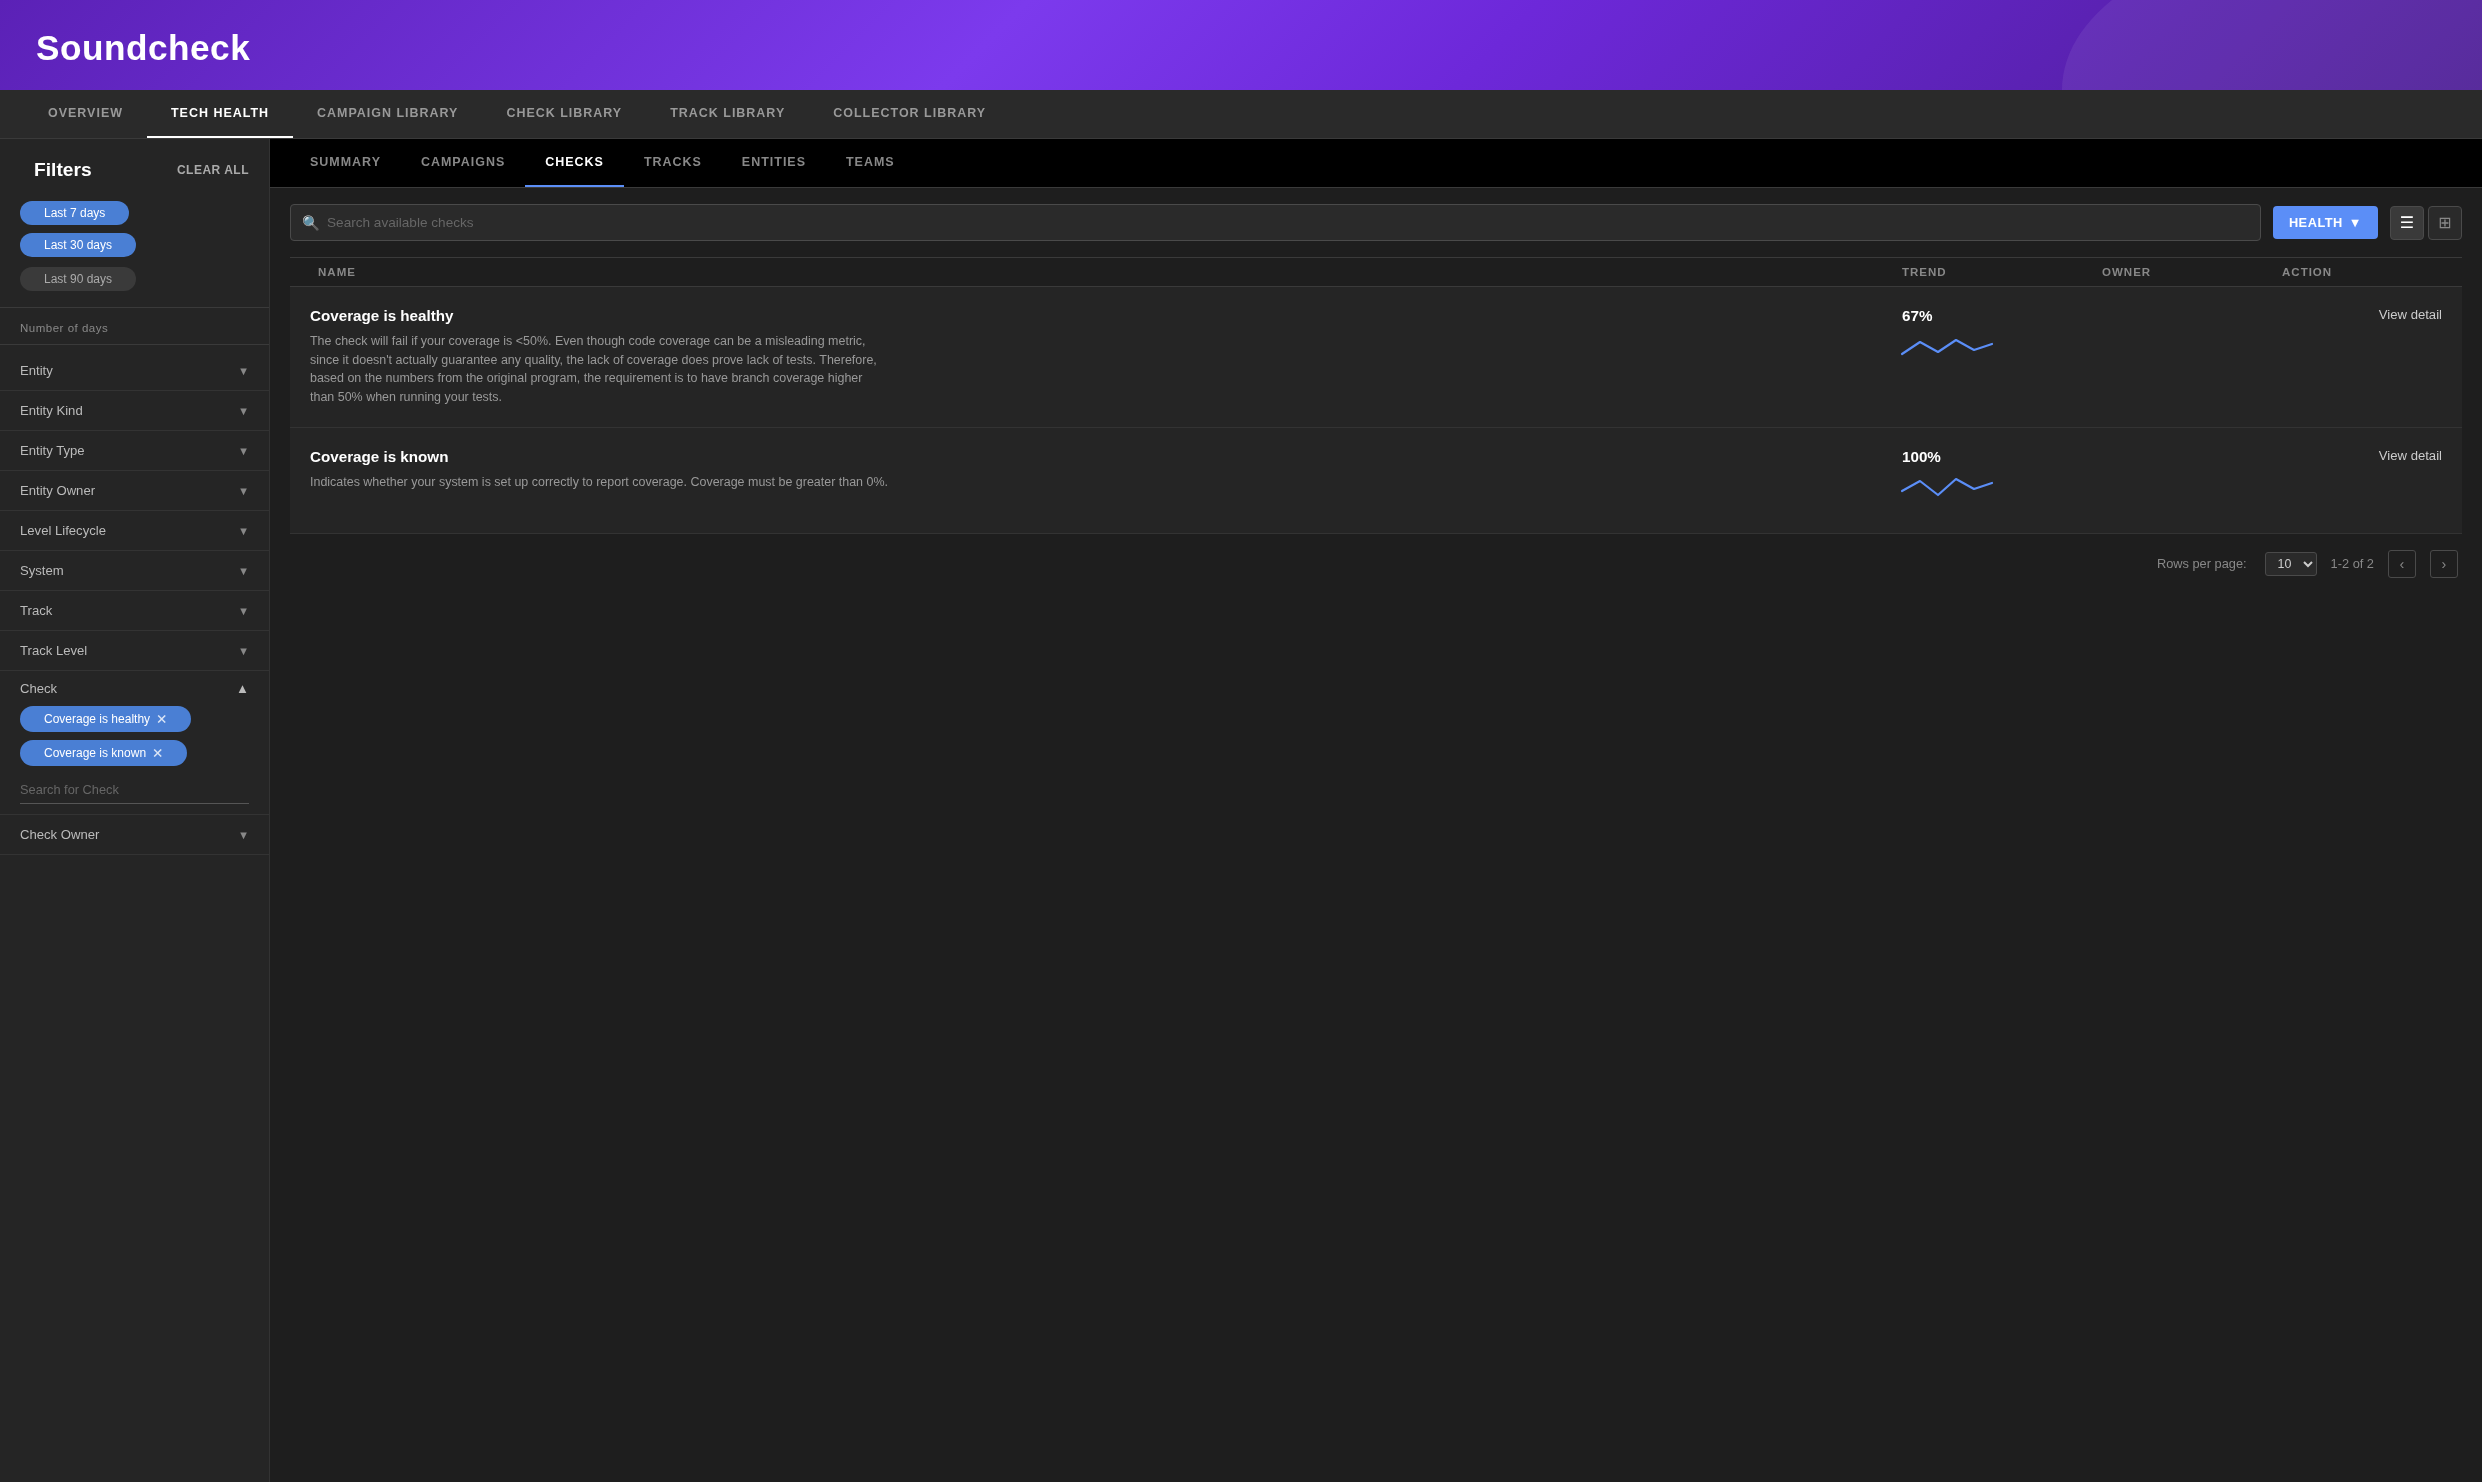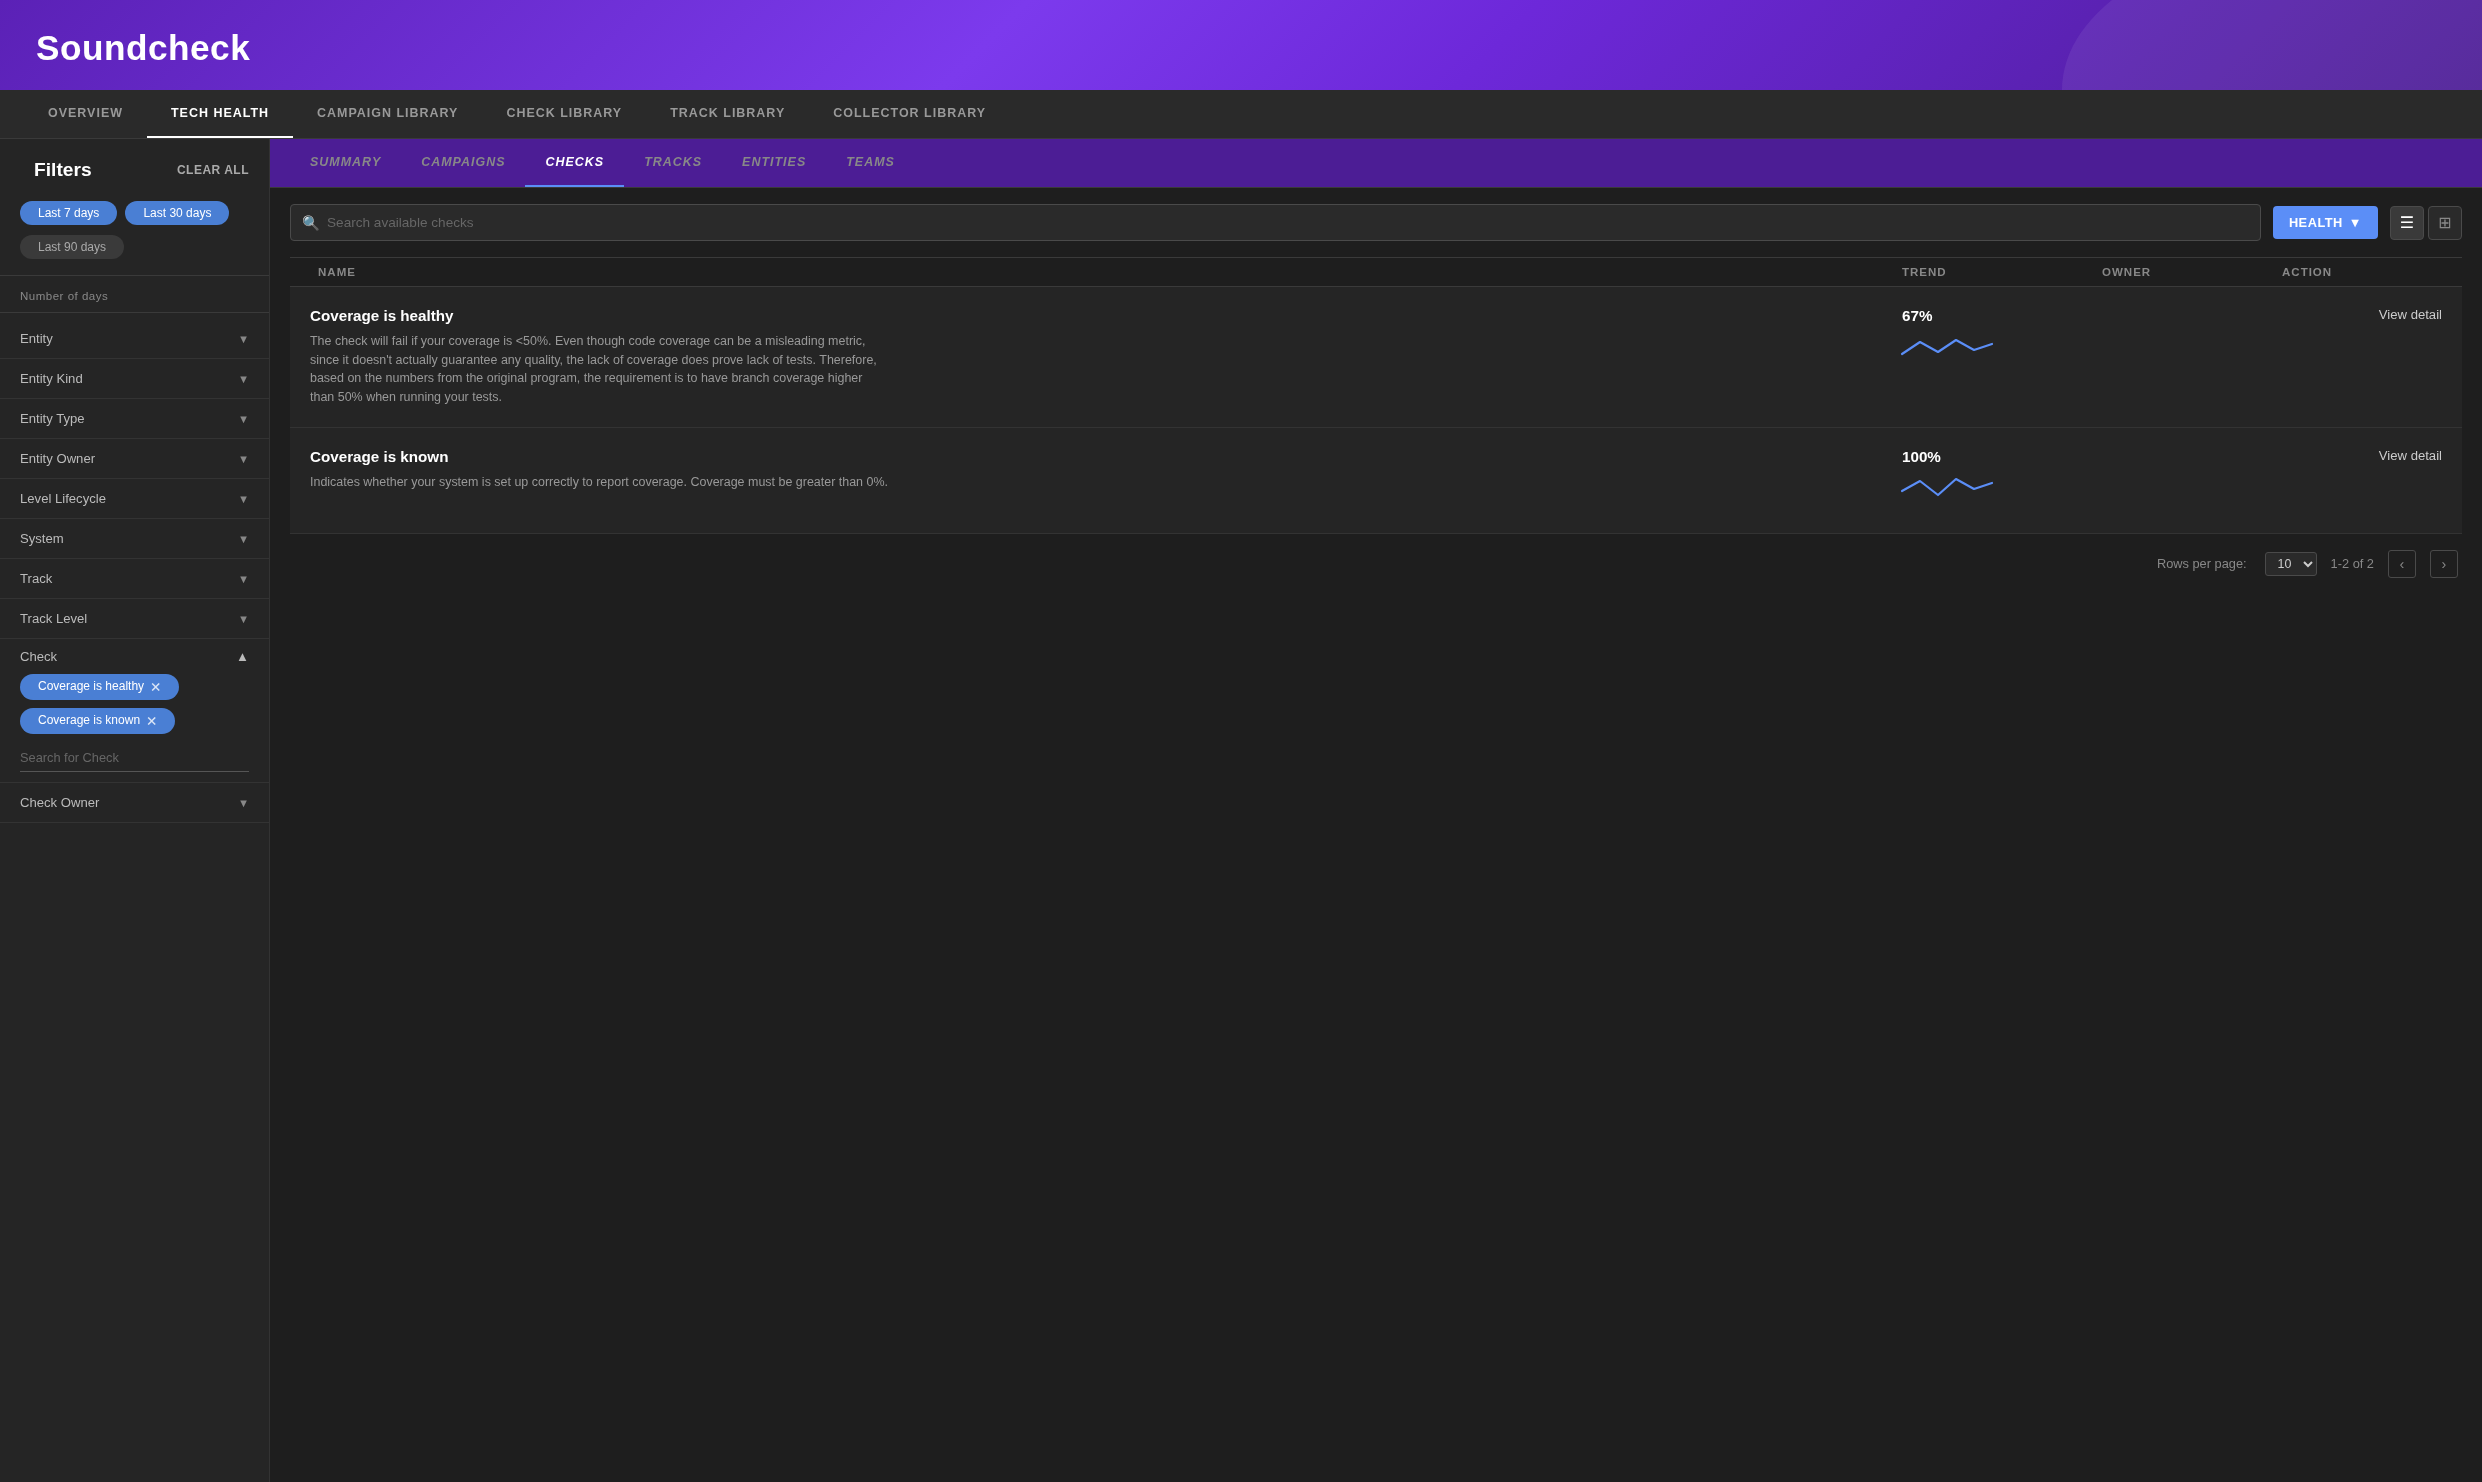--- a/index.html
+++ b/index.html
@@ -89,24 +89,25 @@
     .filter-chips {
       display: flex;
       flex-wrap: wrap;
       gap: 8px;
       padding: 10px 20px;
     }
     .chip {
       background: #4a7fd4;
       color: #fff;
       border-radius: 20px;
-      padding: 5px 18px;
+      padding: 5px 24px;
       font-size: 0.75rem;
       font-weight: 500;
       display: flex;
+      align-items: center;
       gap: 6px;
       cursor: pointer;
     }
     .chip .chip-x {
       font-size: 0.85rem;
       opacity: 0.8;
     }
 
     .sidebar-divider {
       height: 1px;
@@ -163,22 +164,21 @@
       background: #1e1e1e;
       padding: 0;
     }
 
     
     .sub-tabs {
       display: flex;
       align-items: center;
       padding: 0 20px;
       border-bottom: 1px solid #3a3a3a;
-      background: #4c1d95;
-      font-style: italic;
+      background: #000000;
     }
     .sub-tab {
       padding: 16px 20px;
       font-size: 0.78rem;
       font-weight: 600;
       letter-spacing: 1px;
       color: #888;
       cursor: pointer;
       border-bottom: 2px solid transparent;
       text-transform: uppercase;

